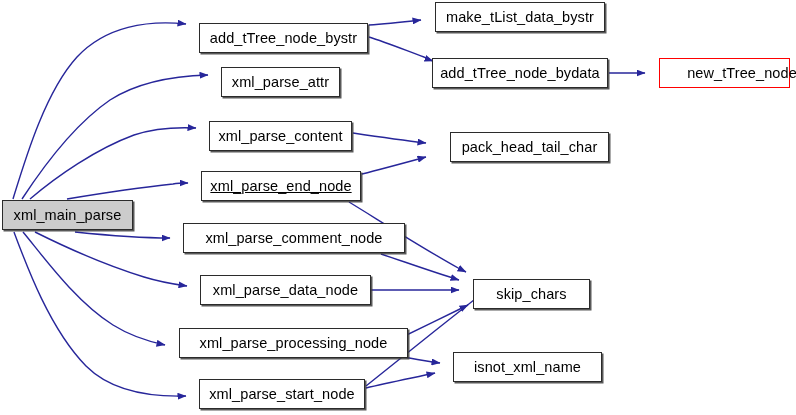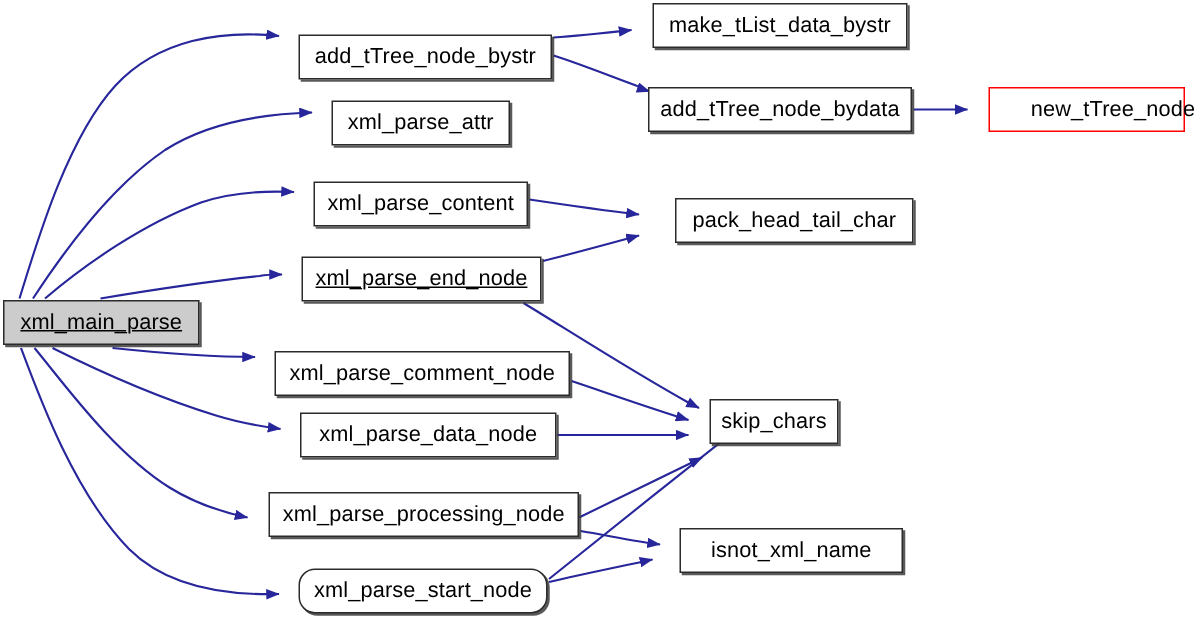--- a/index.html
+++ b/index.html
@@ -77,57 +77,57 @@
         <path d="M 349,202 C 377,219 422,248 460,269 C 462,270 464,271 466,272" fill="none" stroke="#27269a" stroke-width="1.4" marker-end="url(#arrowhead)"></path>
         <path d="M 381,254 C 405,262 433,272 459,280" fill="none" stroke="#27269a" stroke-width="1.4" marker-end="url(#arrowhead)"></path>
         <path d="M 364,290 C 396,290 428,290 459,290" fill="none" stroke="#27269a" stroke-width="1.4" marker-end="url(#arrowhead)"></path>
         <path d="M 386,345 C 409,334 437,320 462,308 C 464,307 466,306 468,305" fill="none" stroke="#27269a" stroke-width="1.4" marker-end="url(#arrowhead)"></path>
         <path d="M 387,354 C 405,357 424,361 440,363" fill="none" stroke="#27269a" stroke-width="1.4" marker-end="url(#arrowhead)"></path>
         <path d="M 366,386 C 396,362 447,321 484,292 C 486,291 487,290 489,289" fill="none" stroke="#27269a" stroke-width="1.4" marker-end="url(#arrowhead)"></path>
         <path d="M 366,388 C 387,383 412,378 435,373" fill="none" stroke="#27269a" stroke-width="1.4" marker-end="url(#arrowhead)"></path>
       </g>
   </svg>
   <div id="node-layer">
-      <div class="node current" style="left: 2px; top: 200px; width: 131px; text-decoration: underline;">
+      <div class="node current" style="left: 2px; top: 200px; width: 131px;">
         <span class="label">xml_main_parse</span>
       </div>
       <div class="node" style="left: 199px; top: 23px; width: 169px;">
         <span class="label">add_tTree_node_bystr</span>
       </div>
       <div class="node" style="left: 221px; top: 67px; width: 119px; text-align: center;">
         <span class="label">xml_parse_attr</span>
       </div>
       <div class="node" style="left: 209px; top: 121px; width: 143px;">
         <span class="label">xml_parse_content</span>
       </div>
       <div class="node" style="left: 201px; top: 171px; width: 160px; text-decoration: underline;">
         <span class="label">xml_parse_end_node</span>
       </div>
-      <div class="node" style="left: 183px; top: 234px; width: 197px;">
+      <div class="node" style="left: 183px; top: 223px; width: 222px;">
         <span class="label">xml_parse_comment_node</span>
       </div>
       <div class="node" style="left: 200px; top: 275px; width: 171px;">
         <span class="label">xml_parse_data_node</span>
       </div>
-      <div class="node" style="left: 179px; top: 328px; width: 207px;">
+      <div class="node" style="left: 179px; top: 328px; width: 229px;">
         <span class="label">xml_parse_processing_node</span>
       </div>
-      <div class="node" style="left: 199px; top: 379px; width: 166px; border-radius: 11px;">
+      <div class="node" style="left: 199px; top: 379px; width: 166px;">
         <span class="label">xml_parse_start_node</span>
       </div>
       <div class="node" style="left: 435px; top: 2px; width: 170px; align-items: center;">
         <span class="label">make_tList_data_bystr</span>
       </div>
       <div class="node" style="left: 432px; top: 58px; width: 176px;">
         <span class="label">add_tTree_node_bydata</span>
       </div>
       <div class="node" style="left: 440px; top: 132px; width: 159px; margin-left: 10px;">
         <span class="label">pack_head_tail_char</span>
       </div>
-      <div class="node" style="left: 473px; top: 266px; width: 86px;">
+      <div class="node" style="left: 473px; top: 279px; width: 117px;">
         <span class="label">skip_chars</span>
       </div>
       <div class="node" style="left: 453px; top: 352px; width: 149px;">
         <span class="label">isnot_xml_name</span>
       </div>
       <div class="node highlight" style="left: 659px; top: 58px; width: 131px; padding-left: 35px;">
         <span class="label">new_tTree_node</span>
       </div>
     </div>
 </div>

